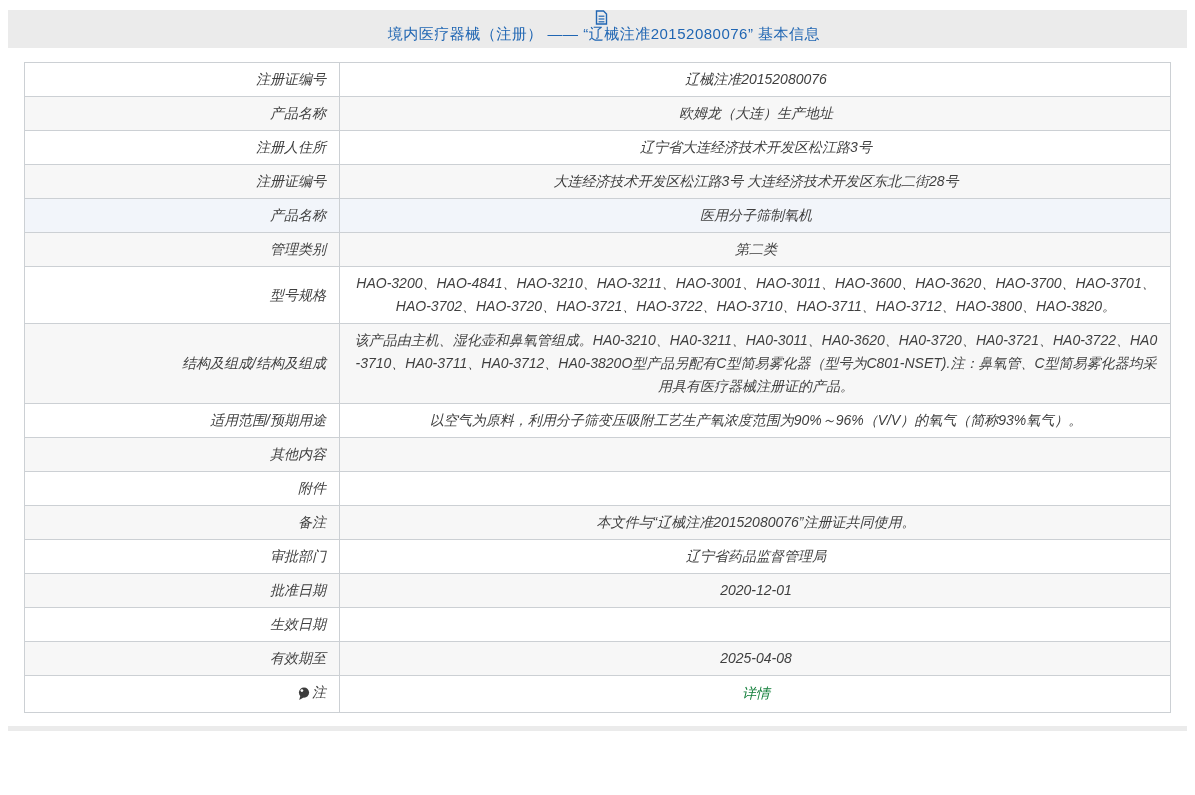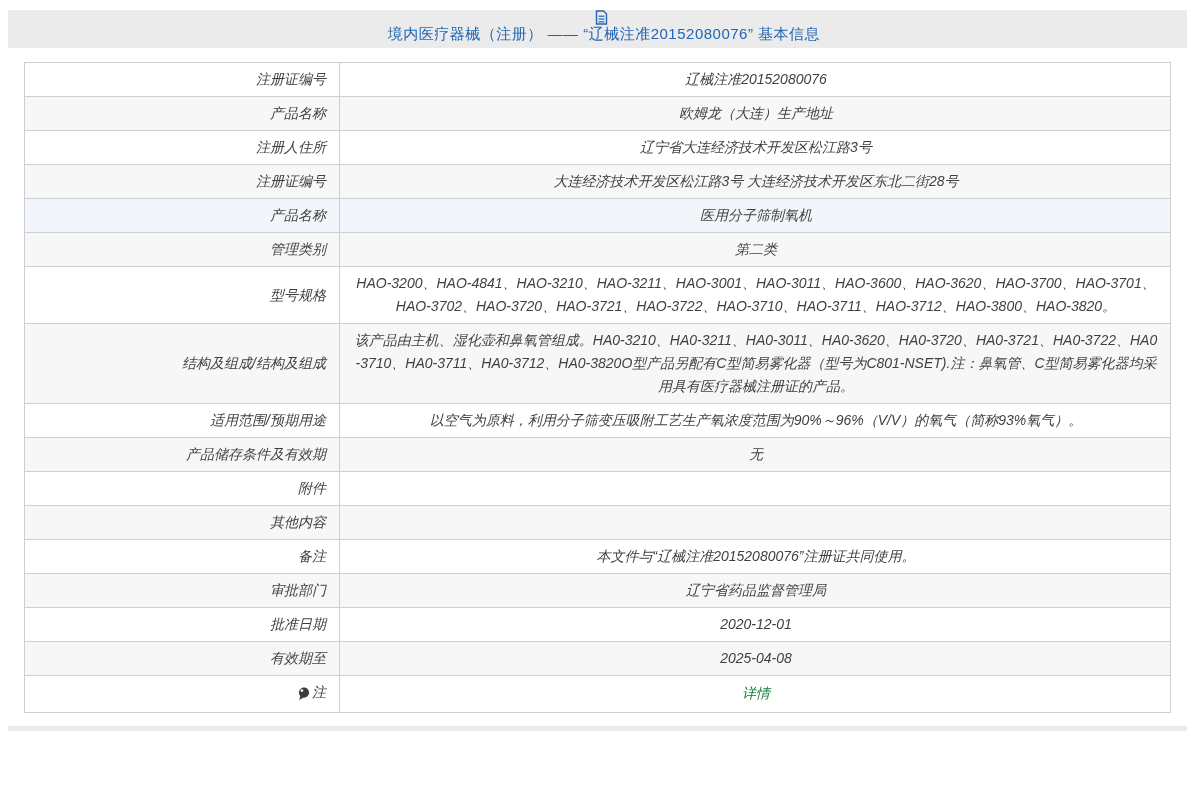--- a/index.html
+++ b/index.html
@@ -131,42 +131,42 @@
         </tr>
         <tr>
           <th>结构及组成/结构及组成</th>
           <td>该产品由主机、湿化壶和鼻氧管组成。HA0-3210、HA0-3211、HA0-3011、HA0-3620、HA0-3720、HA0-3721、HA0-3722、HA0-3710、HA0-3711、HA0-3712、HA0-3820O型产品另配有C型简易雾化器（型号为C801-NSET).注：鼻氧管、C型简易雾化器均采用具有医疗器械注册证的产品。</td>
         </tr>
         <tr>
           <th>适用范围/预期用途</th>
           <td>以空气为原料，利用分子筛变压吸附工艺生产氧浓度范围为90%～96%（V/V）的氧气（简称93%氧气）。</td>
         </tr>
         <tr>
-          <th>产品储存条件及有效期</th>
-          <td>无</td>
+          <th>其他内容</th>
+          <td></td>
         </tr>
         <tr>
           <th>附件</th>
-          <td></td>
-        </tr>
-        <tr>
-          <th>其他内容</th>
           <td></td>
         </tr>
         <tr>
           <th>备注</th>
           <td>本文件与“辽械注准20152080076”注册证共同使用。</td>
         </tr>
         <tr>
           <th>审批部门</th>
           <td>辽宁省药品监督管理局</td>
         </tr>
         <tr>
           <th>批准日期</th>
           <td>2020-12-01</td>
+        </tr>
+        <tr>
+          <th>生效日期</th>
+          <td></td>
         </tr>
         <tr>
           <th>有效期至</th>
           <td>2025-04-08</td>
         </tr>
         <tr>
           <th>
             <span class="note-label">
               <span class="balloon-icon">
                 <svg width="12" height="14" viewBox="0 0 12 14">

